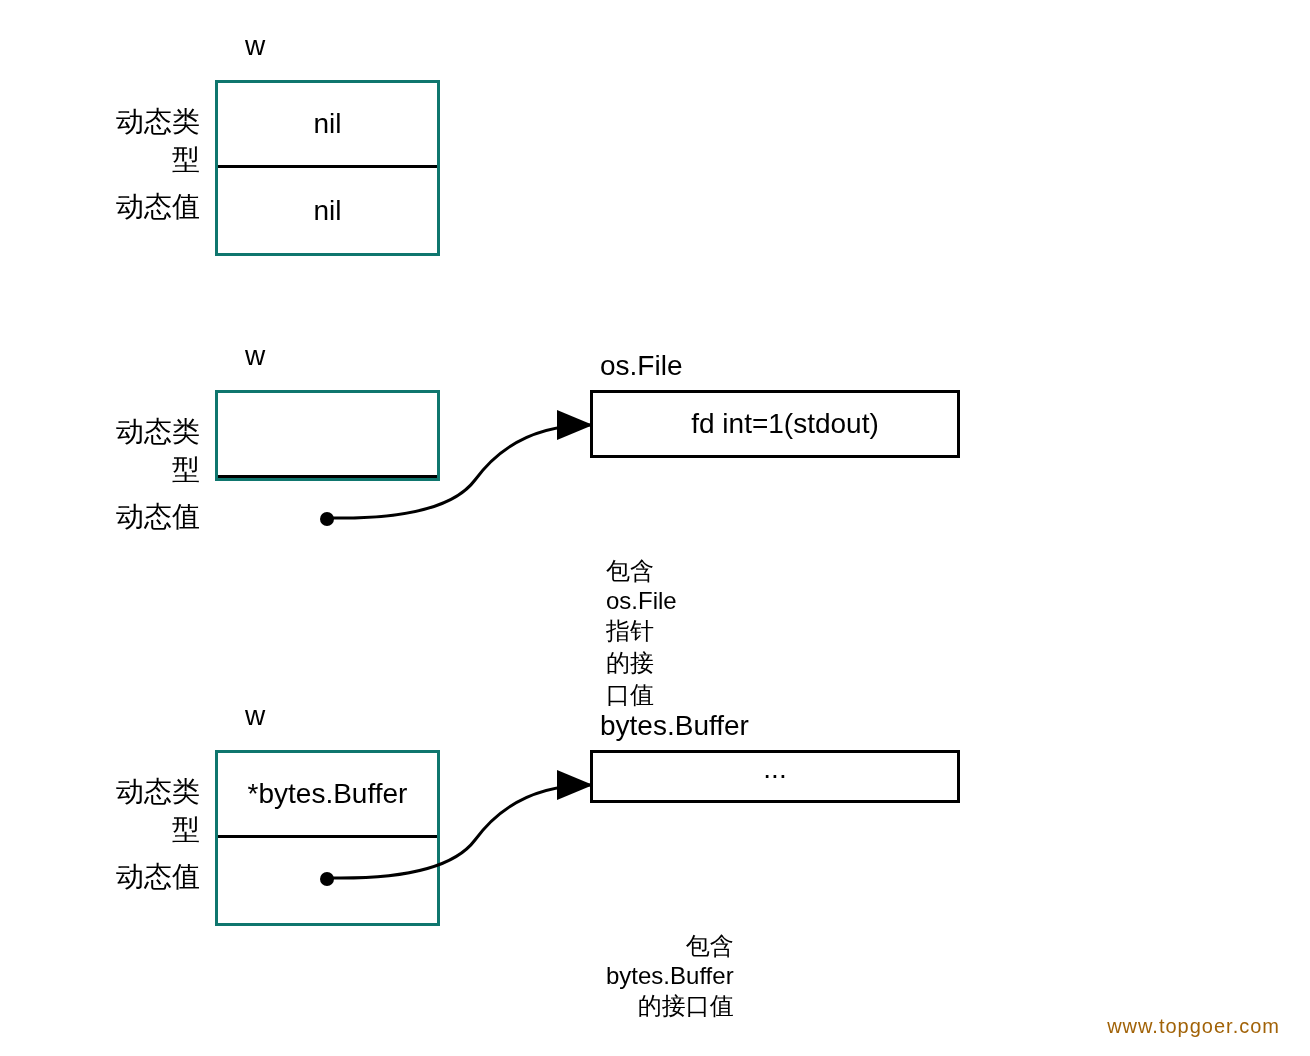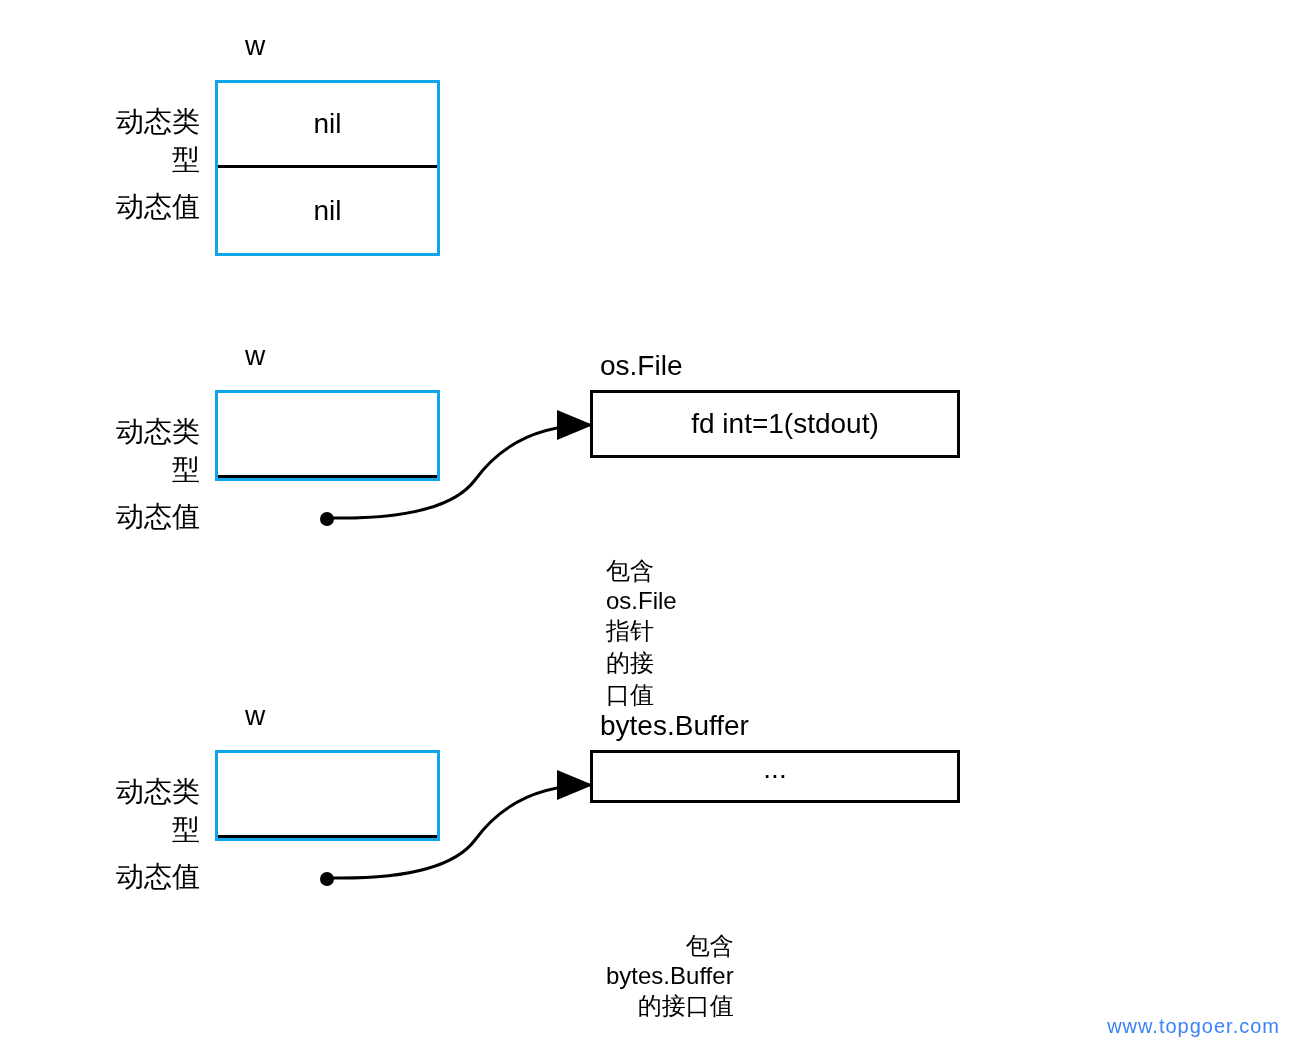--- a/index.html
+++ b/index.html
@@ -28,21 +28,21 @@
       left: 145px;
       top: 0;
       font-size: 28px;
       font-weight: 500;
     }
     .table-box {
       position: absolute;
       left: 115px;
       top: 50px;
       width: 225px;
-      border: 3px solid #0ea5e9;
+      border: 3px solid #0f766e;
     }
     .table-cell {
       height: 85px;
       display: flex;
       align-items: center;
       justify-content: center;
       font-size: 28px;
     }
     .table-cell:first-child {
       border-bottom: 3px solid #000;
@@ -88,21 +88,21 @@
     }
     .arrow-svg {
       position: absolute;
       overflow: visible;
     }
     .footer {
       position: absolute;
       bottom: 18px;
       right: 30px;
       font-size: 20px;
-      color: #3b82f6;
+      color: #a16207;
       letter-spacing: 1px;
     }
   </style>
 </head>
 <body>
 
 <div class="container">
 
   <div class="section section1">
     <div class="w-label">w</div>
@@ -135,20 +135,21 @@
       <div class="pointer-cell">fd int=1(stdout)</div>
     </div>
     <div class="caption" style="top:215px;">包含os.File指针的接口值</div>
   </div>
 
   <div class="section section3">
     <div class="w-label">w</div>
     <div class="left-label row1">动态类型</div>
     <div class="left-label row2">动态值</div>
     <div class="table-box">
+      <div class="table-cell">*bytes.Buffer</div>
       <div class="table-cell"></div>
     </div>
     <div class="dot" style="left:220px; top:172px;"></div>
     <svg class="arrow-svg" style="left:225px; top:60px;" width="280" height="140">
       <defs>
         <marker id="arrowhead2" markerWidth="12" markerHeight="10" refX="11" refY="5" orient="auto">
           <polygon points="0 0, 12 5, 0 10" fill="#000"></polygon>
         </marker>
       </defs>
       <path d="M 5 118 Q 120 120 150 80 Q 190 25 265 25" stroke="#000" stroke-width="3" fill="none" marker-end="url(#arrowhead2)"></path>

